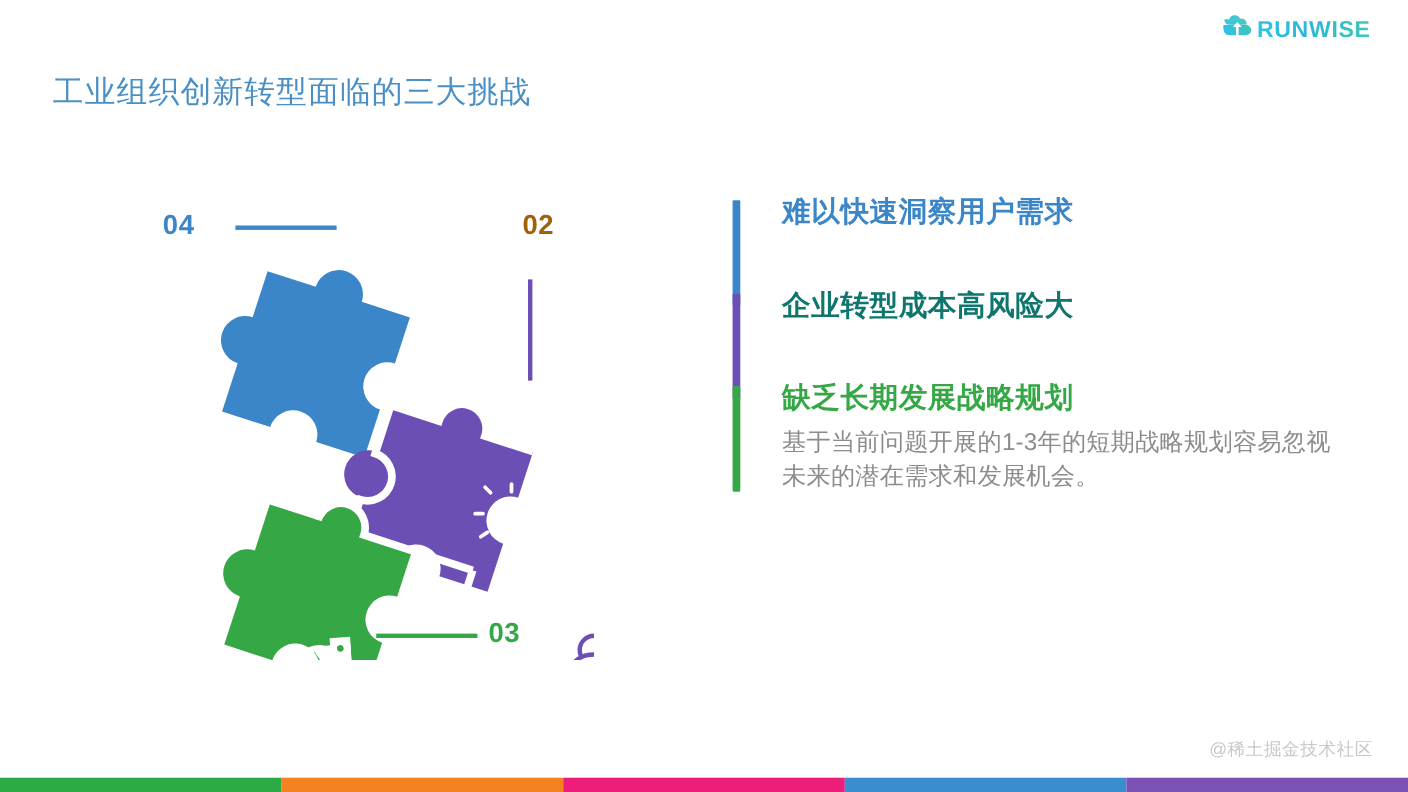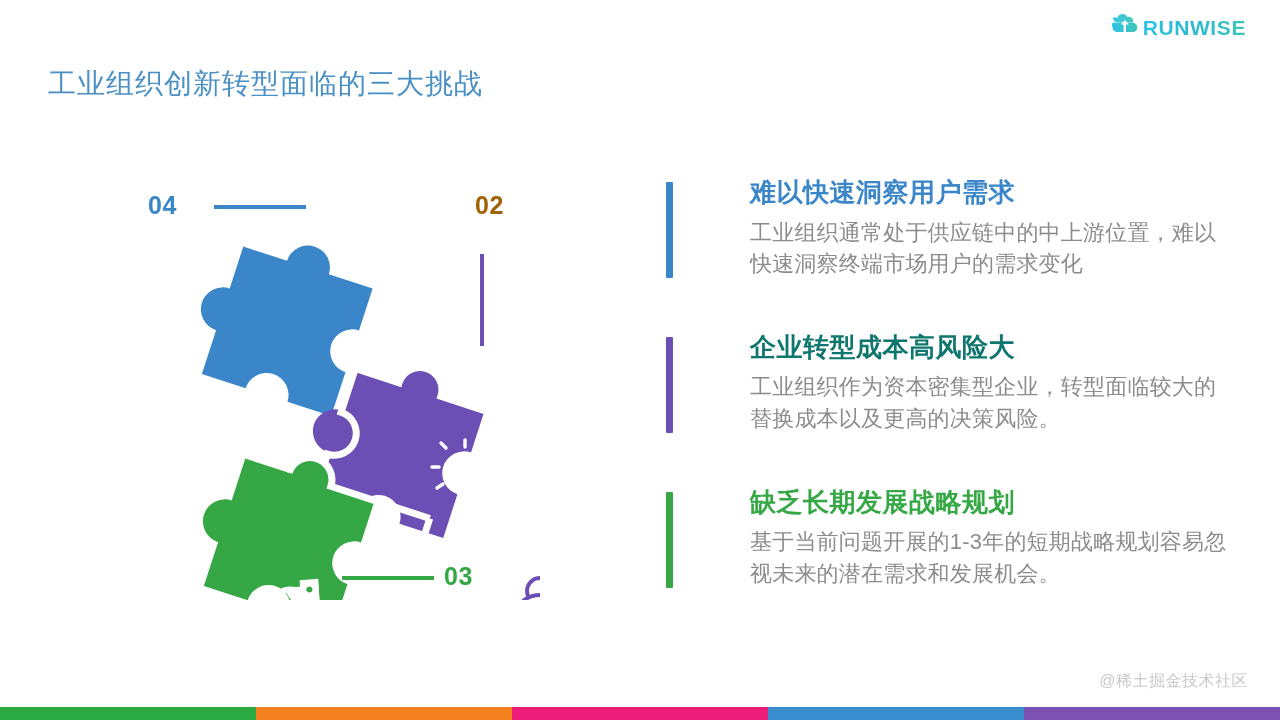--- a/index.html
+++ b/index.html
@@ -86,21 +86,21 @@
 
   
   .items {
     position: absolute;
     left: 666px;
     top: 176px;
     width: 570px;
   }
   .item {
     position: relative;
-    padding-left: 84px;
+    padding-left: 45px;
     margin-bottom: 52px;
   }
   .item:last-child { margin-bottom: 16px; }
   .item-bar {
     position: absolute;
     left: 0;
     top: 6px;
     width: 7px;
     height: 96px;
     border-radius: 1px;
@@ -288,27 +288,25 @@
     <span class="rule rule-01"></span>
     <span class="rule rule-02"></span>
     <span class="rule rule-03"></span>
   </div>
 
   <div class="items">
 
     <div class="item">
       <span class="item-bar" style="background:#3a86c8"></span>
       <h2 class="item-title" style="color:#3a86c8">难以快速洞察用户需求</h2>
-      <p class="item-body">工业组织通常处于供应链中的中上游位置，难以快速洞察终端市场用户的需求变化</p>
     </div>
 
     <div class="item">
       <span class="item-bar" style="background:#6b4fb5"></span>
       <h2 class="item-title" style="color:#0f766e">企业转型成本高风险大</h2>
-      <p class="item-body">工业组织作为资本密集型企业，转型面临较大的替换成本以及更高的决策风险。</p>
     </div>
 
     <div class="item">
       <span class="item-bar" style="background:#35a845"></span>
       <h2 class="item-title" style="color:#35a845">缺乏长期发展战略规划</h2>
       <p class="item-body">基于当前问题开展的1-3年的短期战略规划容易忽视未来的潜在需求和发展机会。</p>
     </div>
   </div>
 
   <div class="watermark">@稀土掘金技术社区</div>

